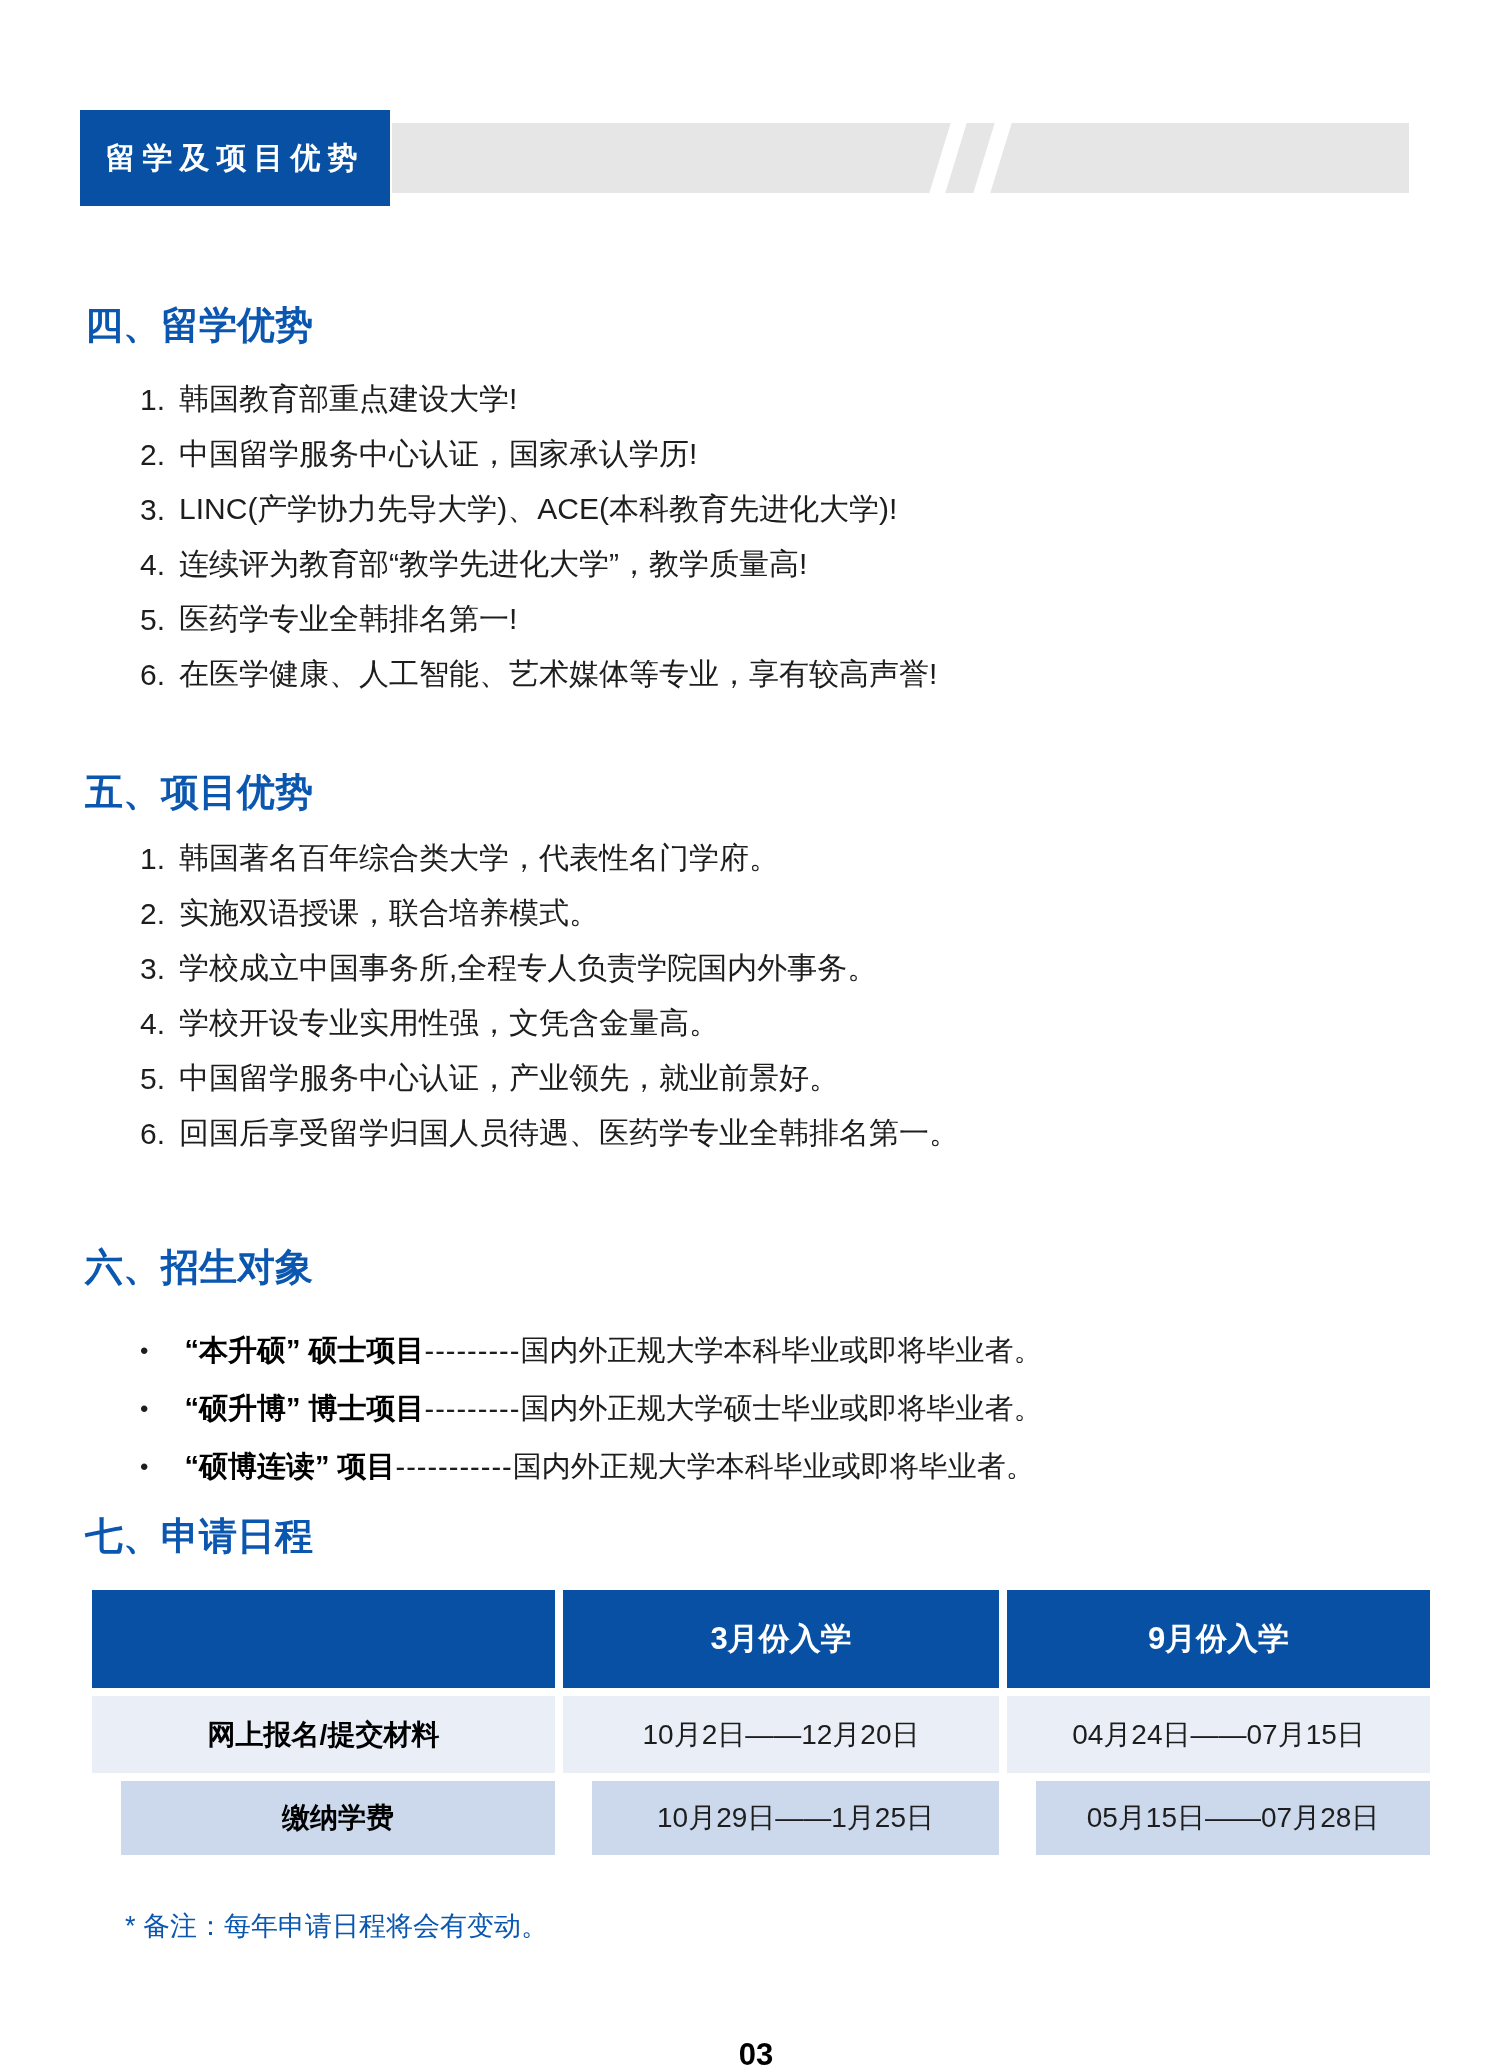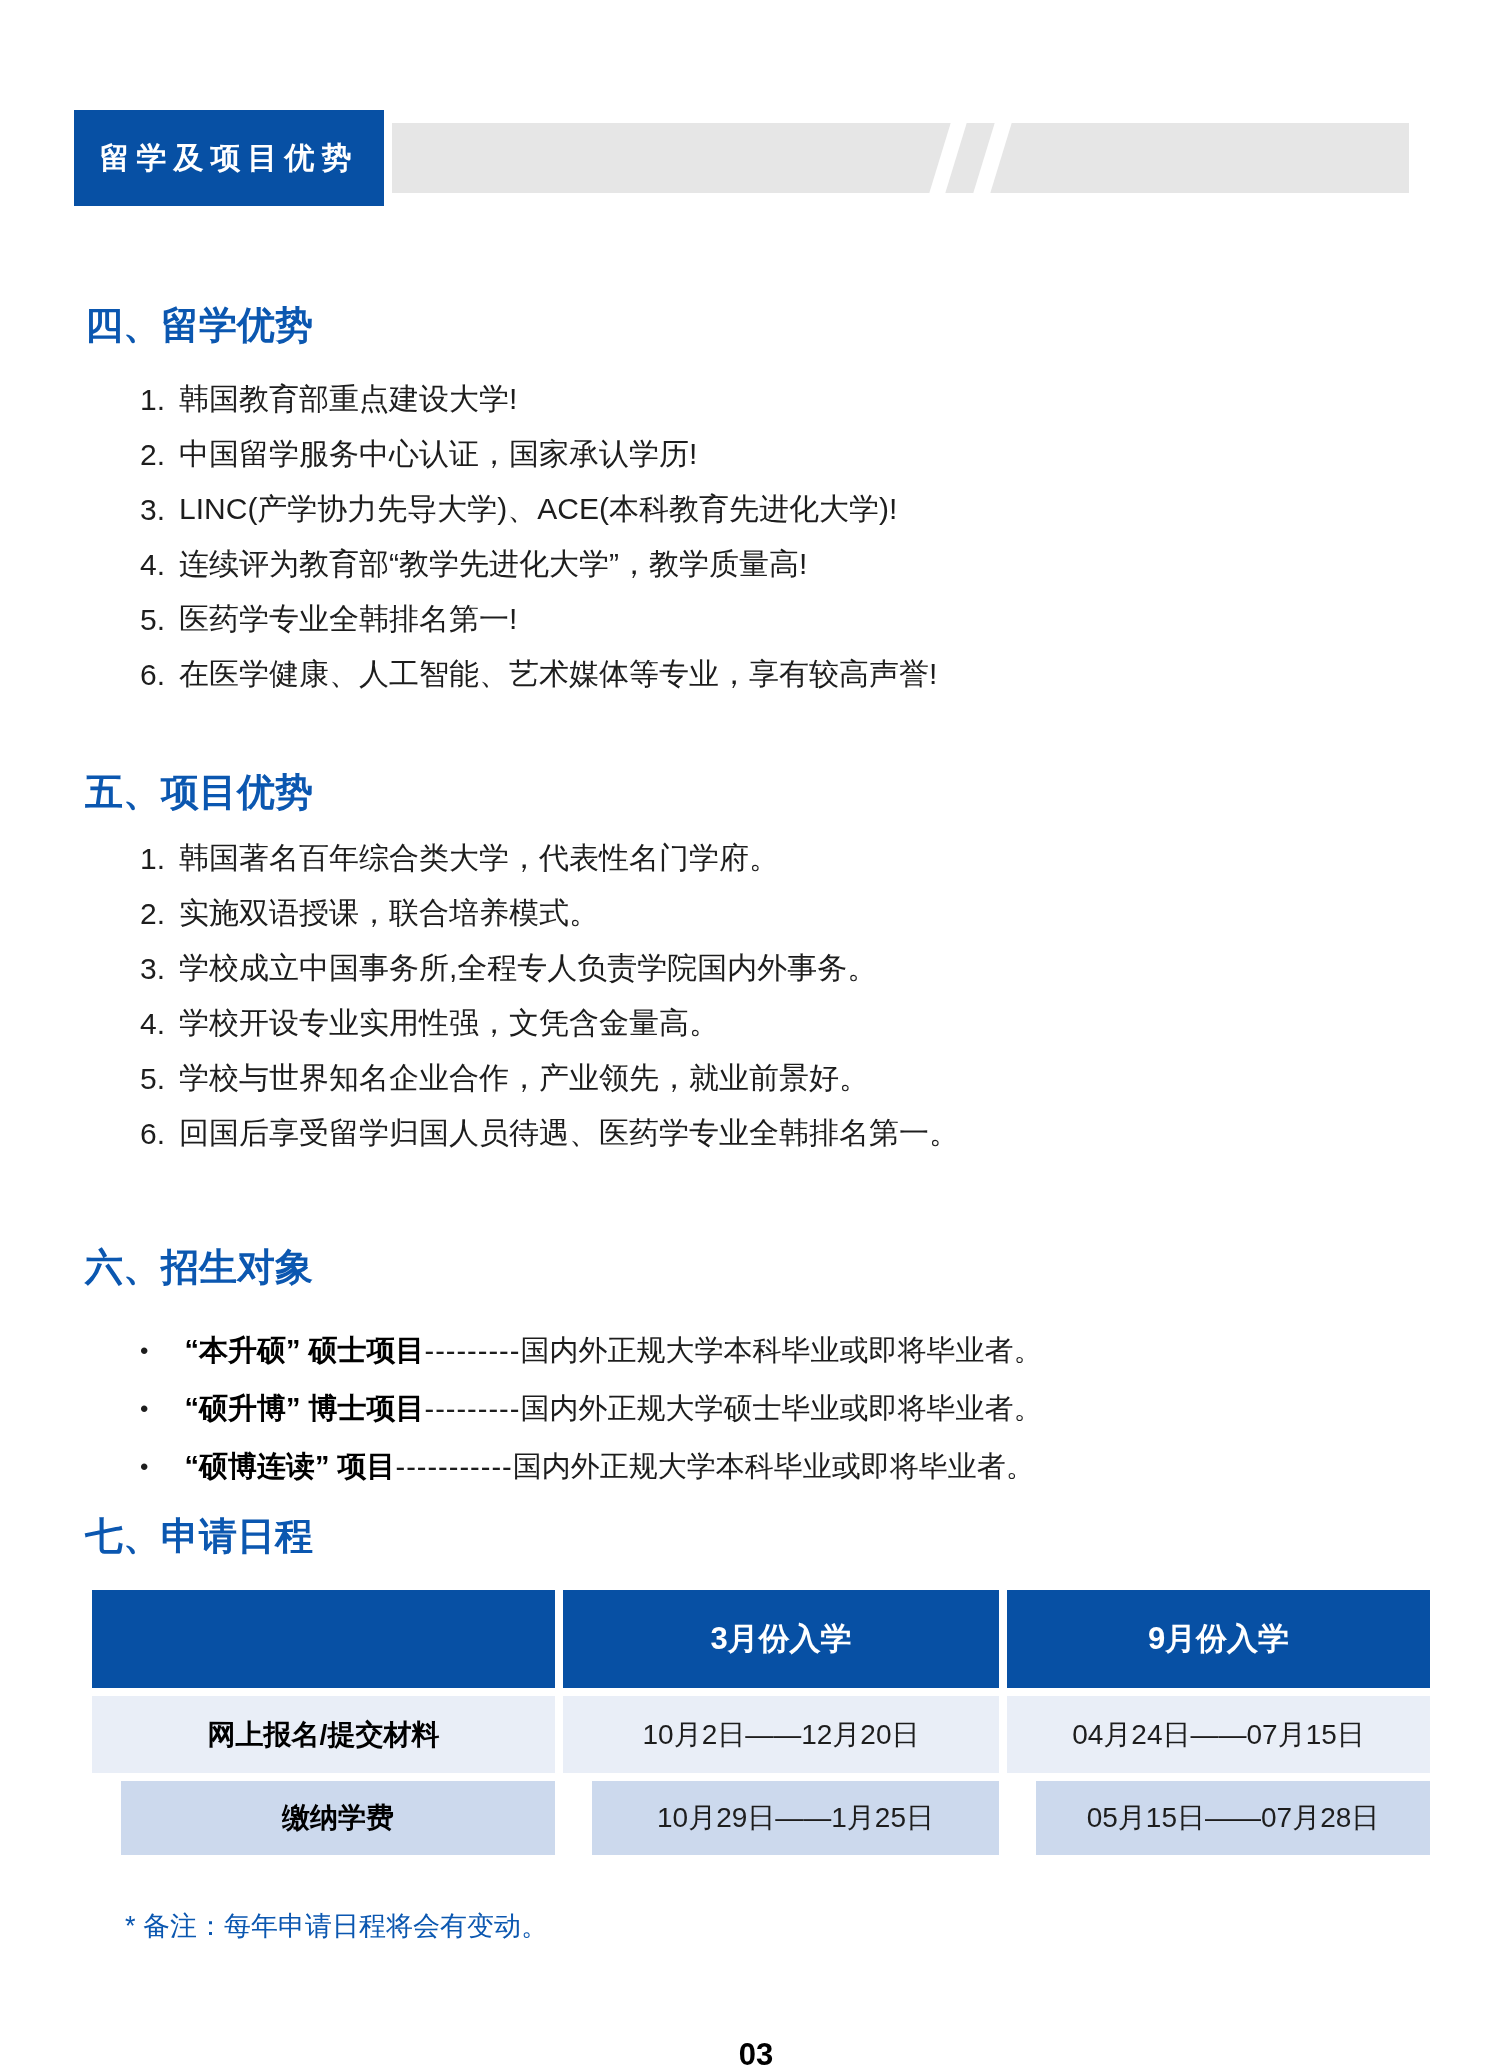--- a/index.html
+++ b/index.html
@@ -9,21 +9,21 @@
     height: 2070px;
     position: relative;
     overflow: hidden;
     font-family: "Liberation Sans", "DejaVu Sans", sans-serif;
     color: #1d1d1d;
   }
 
   
   .banner-row { position: relative; margin-top: 110px; height: 98px; }
   .banner {
-    position: absolute; left: 74px; top: 0;
+    position: absolute; left: 80px; top: 0;
     width: 310px; height: 96px;
     background: #0750a4;
     color: #ffffff;
     display: flex; align-items: center; justify-content: center;
     font-size: 30px; font-weight: bold; letter-spacing: 7px;
   }
   .deco-band {
     position: absolute; left: 392px; top: 13px;
     width: 1017px; height: 70px;
     background: #e6e6e6;
@@ -169,21 +169,21 @@
     <li class="num-item">
       <span class="n">3.</span>
       <span>学校成立中国事务所,全程专人负责学院国内外事务。</span>
     </li>
     <li class="num-item">
       <span class="n">4.</span>
       <span>学校开设专业实用性强，文凭含金量高。</span>
     </li>
     <li class="num-item">
       <span class="n">5.</span>
-      <span>学校与世界知名企业合作，产业领先，就业前景好。</span>
+      <span>中国留学服务中心认证，产业领先，就业前景好。</span>
     </li>
     <li class="num-item">
       <span class="n">6.</span>
       <span>回国后享受留学归国人员待遇、医药学专业全韩排名第一。</span>
     </li>
   </ul>
 
   <div class="sec-heading h6">六、招生对象</div>
   <ul class="bullet-list">
     <li class="bullet-item">

